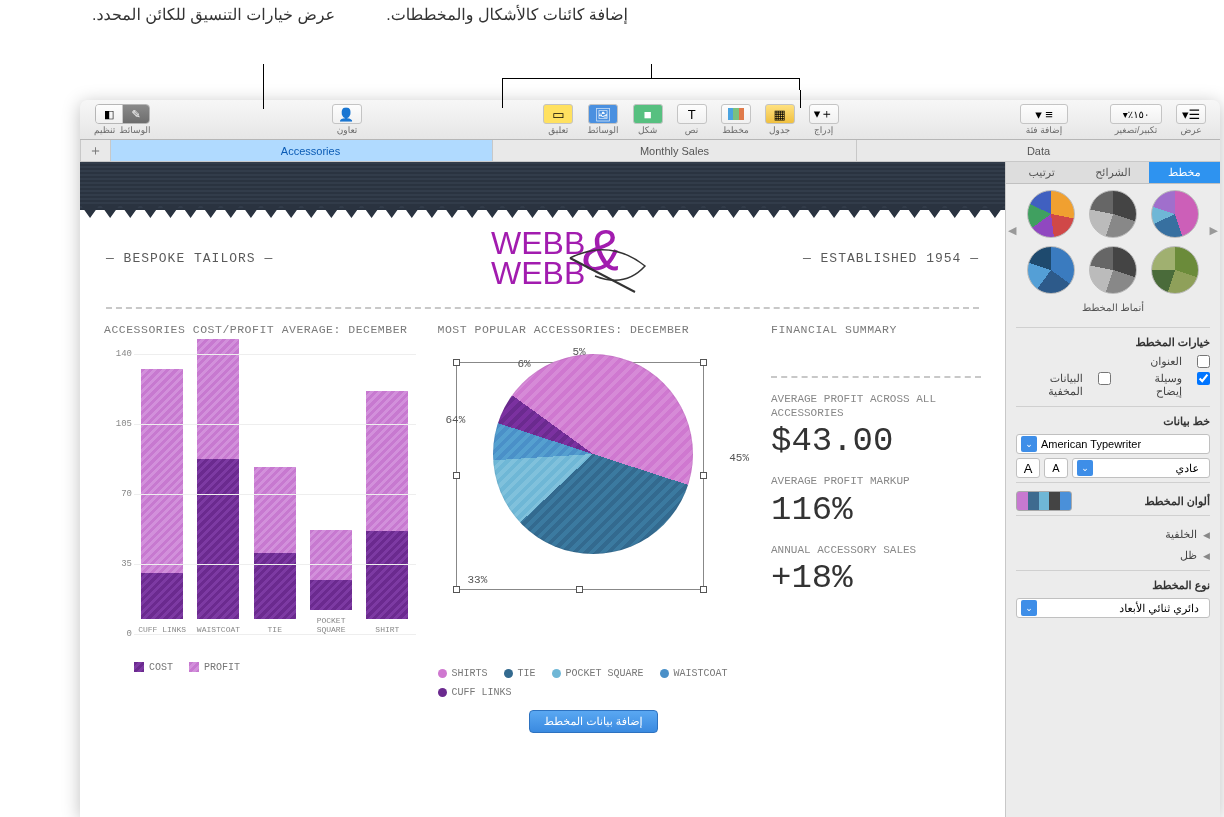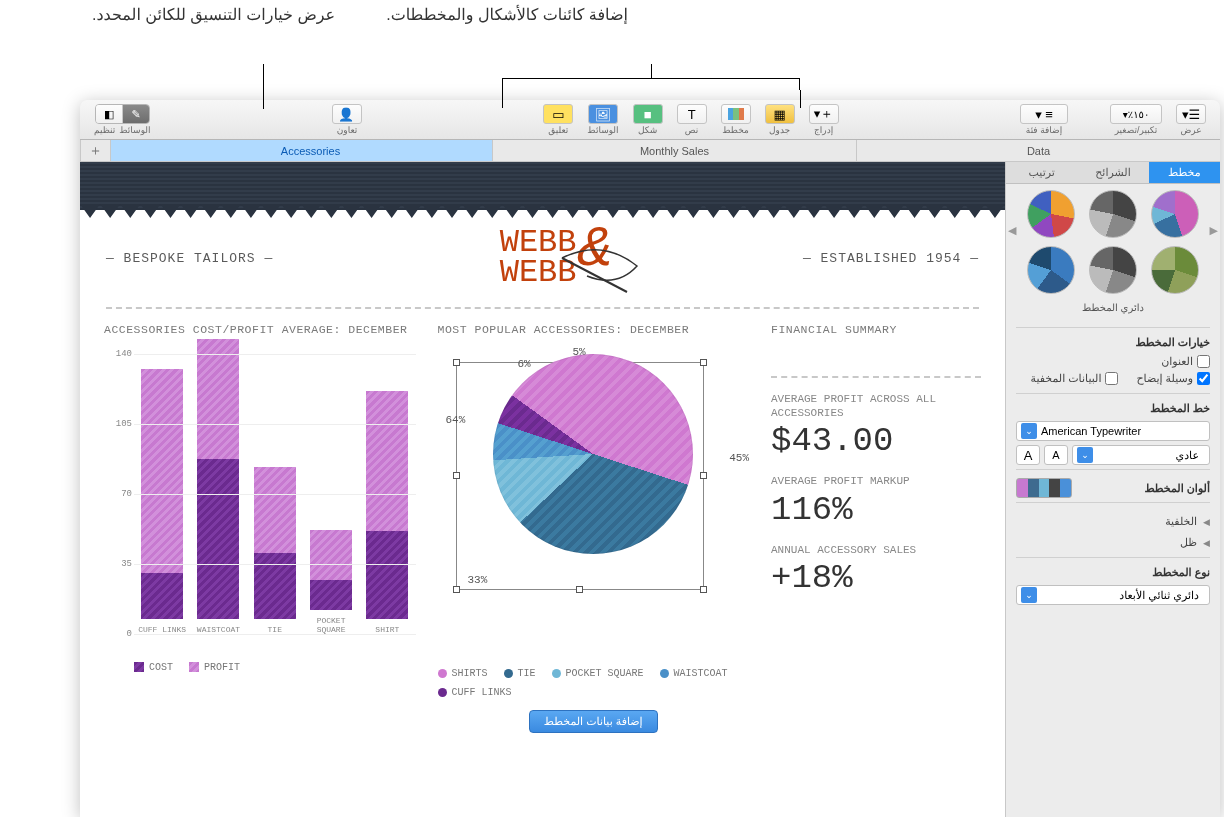--- a/index.html
+++ b/index.html
@@ -45,36 +45,36 @@
 .style-swatch { width: 48px; height: 48px; border-radius: 50%; background: conic-gradient(#4a90d9 0 35%, #3e6b8f 35% 58%, #6fb7d6 58% 72%, #9fc76b 72% 82%, #c779d0 82% 100%); border: 1px solid #bbb; cursor: pointer; }
 .style-sw2{background:conic-gradient(#f0a030 0 28%,#d04848 28% 48%,#9048c0 48% 65%,#40a060 65% 82%,#4060c0 82% 100%);}
 .style-sw3{background:conic-gradient(#cc5fb8 0 45%,#3770a0 45% 68%,#6fb7d6 68% 80%,#a06fcc 80% 100%);}
 .style-sw4{background:conic-gradient(#6b8b3a 0 30%,#8fa05a 30% 55%,#4a6b3a 55% 75%,#a0b070 75% 100%);}
 .style-sw5{background:conic-gradient(#444 0 30%,#888 30% 55%,#bbb 55% 78%,#666 78% 100%);}
 .style-sw6{background:conic-gradient(#3a7bbf 0 35%,#2d5a8a 35% 60%,#549fd6 60% 80%,#1e4a6e 80% 100%);}
 .styles-caption { text-align: center; font-size: 10px; color: #555; padding: 2px 0 6px; }
 .sect { border-top: 1px solid #d0d0d0; padding: 8px 0 4px; }
 .sect-title { font-size: 11px; color: #333; text-align: right; margin-bottom: 6px; font-weight: 600; }
 .cbrow { display: flex; gap: 18px; font-size: 11px; color: #444; margin-bottom: 4px; }
-.cbrow label { display: flex; align-items: flex-start; gap: 4px; }
+.cbrow label { display: flex; align-items: flex-start; gap: 15px; }
 .dd { display: flex; align-items: center; background: #fff; border: 1px solid #c0c0c0; border-radius: 3px; height: 20px; padding: 0 4px; font-size: 11px; direction: ltr; }
 .dd .arrow { background: #3e8ee8; color: #fff; width: 16px; height: 16px; border-radius: 2px; margin-right: -2px; display: flex; align-items: center; justify-content: center; font-size: 9px; }
 .styleRow{display:flex;gap:4px;margin-top:4px;}
 .color-swatches { width: 56px; height: 20px; border: 1px solid #aaa; border-radius: 3px; background: linear-gradient(90deg,#c779d0 0 20%,#3e6b8f 20% 40%,#6fb7d6 40% 60%,#444 60% 80%,#4a90d9 80% 100%); }
 .disc-row { display: flex; align-items: center; gap: 6px; padding: 4px 0; color: #444; }
 .disc-row .tri { color:#888; font-size:9px; }
 
 
 .canvas { flex: 1; background: #fff; position: relative; overflow: hidden; direction: ltr; }
 .denim { height: 48px; background: repeating-linear-gradient(0deg,#2a3340,#2a3340 2px,#323c4a 2px,#323c4a 4px); position: relative; }
 .zig { position:absolute; bottom:-8px; left:0; width:100%; height:14px; }
 .zig svg{width:100%;height:100%;}
 .hdr-row { display: flex; justify-content: space-between; align-items: center; padding: 18px 26px 12px; font-family: "Courier New",monospace; color: #5a5a5a; }
 .hdr-side { font-size: 13px; letter-spacing: 1px; }
-.logo { font-family: Liberation Mono, monospace; font-size: 32px; color: #c2410c; text-align: left; line-height: 0.95; position: relative; }
+.logo { font-family: Liberation Sans, sans-serif; font-size: 32px; color: #a21caf; text-align: left; line-height: 0.95; position: relative; }
 .logo .amp { font-size: 58px; font-style: italic; position: absolute; top:-6px; right:-36px; }
 .dashed { border: none; border-top: 2px dashed #c8c8c8; margin: 6px 26px; }
 
 .cols { display: flex; gap: 22px; padding: 8px 24px; }
 .col { flex: 1; }
 .col-narrow { flex: 0 0 210px; }
 .sec-title { font-family: "Courier New",monospace; font-size: 11.5px; letter-spacing: 0.5px; color: #7a7a7a; margin-bottom: 18px; }
 
 
 .barchart { position: relative; height: 300px; padding-left: 30px; }
@@ -212,21 +212,21 @@
       <div class="chart-styles">
         <span style="position:absolute;right:2px;top:40px;color:#999;">▶</span>
         <span style="position:absolute;left:2px;top:40px;color:#999;">◀</span>
         <div class="style-swatch style-sw3"></div>
         <div class="style-swatch style-sw5"></div>
         <div class="style-swatch style-sw2"></div>
         <div class="style-swatch style-sw4"></div>
         <div class="style-swatch style-sw5"></div>
         <div class="style-swatch style-sw6"></div>
       </div>
-      <div class="styles-caption">دائري المخطط</div>
+      <div class="styles-caption">أنماط المخطط</div>
 
       <div class="insp-body">
         <div class="sect">
           <div class="sect-title">خيارات المخطط</div>
           <div class="cbrow">
             <label>
                 <input type="checkbox" style=""> 
                 <span>العنوان</span>
               </label>
           </div>
@@ -235,21 +235,21 @@
                 <input type="checkbox" checked="" style=""> 
                 <span>وسيلة إيضاح</span>
               </label>
             <label>
                 <input type="checkbox" style=""> 
                 <span>البيانات المخفية</span>
               </label>
           </div>
         </div>
         <div class="sect">
-          <div class="sect-title">خط المخطط</div>
+          <div class="sect-title">خط بيانات</div>
           <div class="dd">
               <div class="arrow">⌄</div>
               <span style="flex:1;padding:0 6px;">American Typewriter</span>
             </div>
           <div class="styleRow">
             <div class="dd" style="flex:1;">
                 <div class="arrow">⌄</div>
                 <span style="flex:1;padding:0 6px;text-align:right;">عادي</span>
               </div>
             <div class="dd" style="width:24px;justify-content:center;">A</div>

